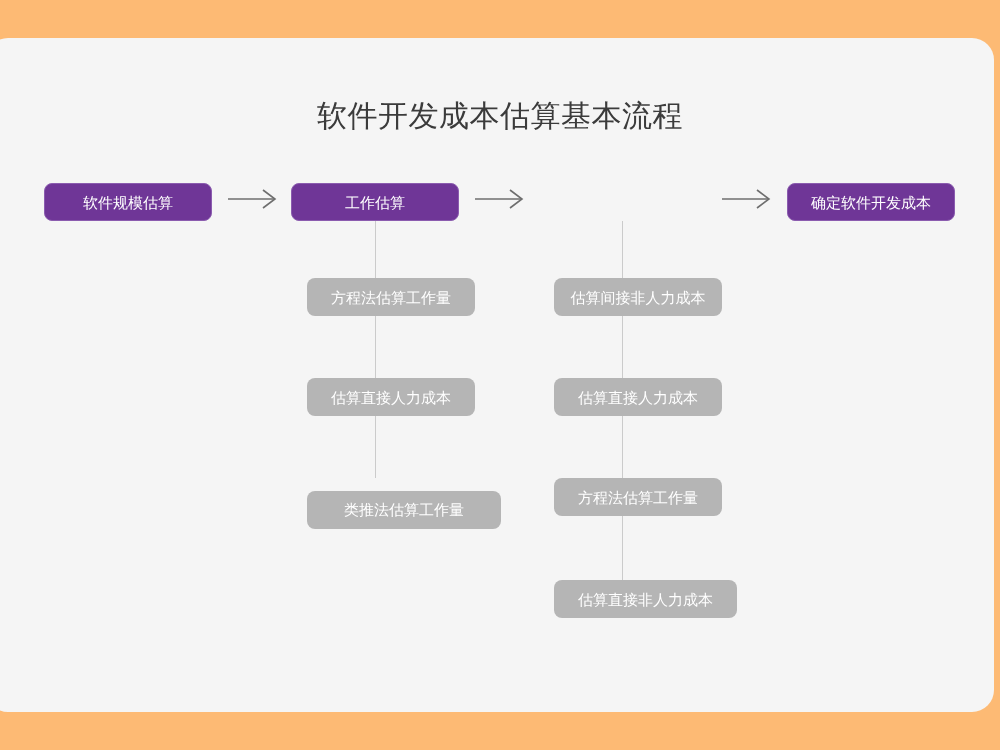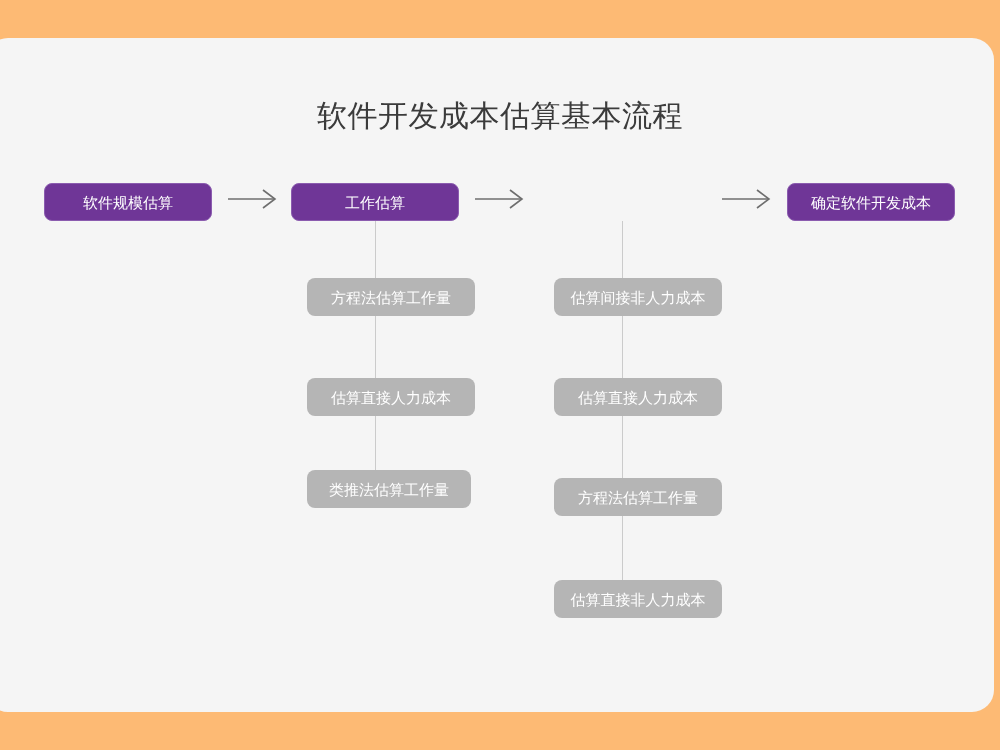--- a/index.html
+++ b/index.html
@@ -141,21 +141,21 @@
       <svg width="60" height="26" viewBox="0 0 60 26" aria-hidden="true">
         <line x1="4" y1="13" x2="50" y2="13" stroke="#6e6e6e" stroke-width="1.6"></line>
         <polyline points="39,4 51,13 39,22" fill="none" stroke="#6e6e6e" stroke-width="1.6"></polyline>
       </svg>
     </div>
 
     <div class="node primary" style="left:787px; top:183px; width:168px;">确定软件开发成本</div>
 
     <div class="node secondary" style="left:291px; top:278px; width:168px;">方程法估算工作量</div>
     <div class="node secondary" style="left:291px; top:378px; width:168px;">估算直接人力成本</div>
-    <div class="node secondary" style="left:291px; top:470px; width:164px;">类推法估算工作量</div>
+    <div class="node secondary" style="left:291px; top:491px; width:194px;font-family:Liberation Serif, serif;">类推法估算工作量</div>
 
     <div class="node secondary" style="left:538px; top:278px; width:168px;">估算间接非人力成本</div>
     <div class="node secondary" style="left:538px; top:378px; width:168px;">估算直接人力成本</div>
     <div class="node secondary" style="left:538px; top:478px; width:168px;">方程法估算工作量</div>
-    <div class="node secondary" style="left:538px; top:580px; width:168px;">估算直接非人力成本</div>
+    <div class="node secondary" style="left:538px; top:580px; width:183px;">估算直接非人力成本</div>
 
   </div>
 </div>
 
 </body></html>

